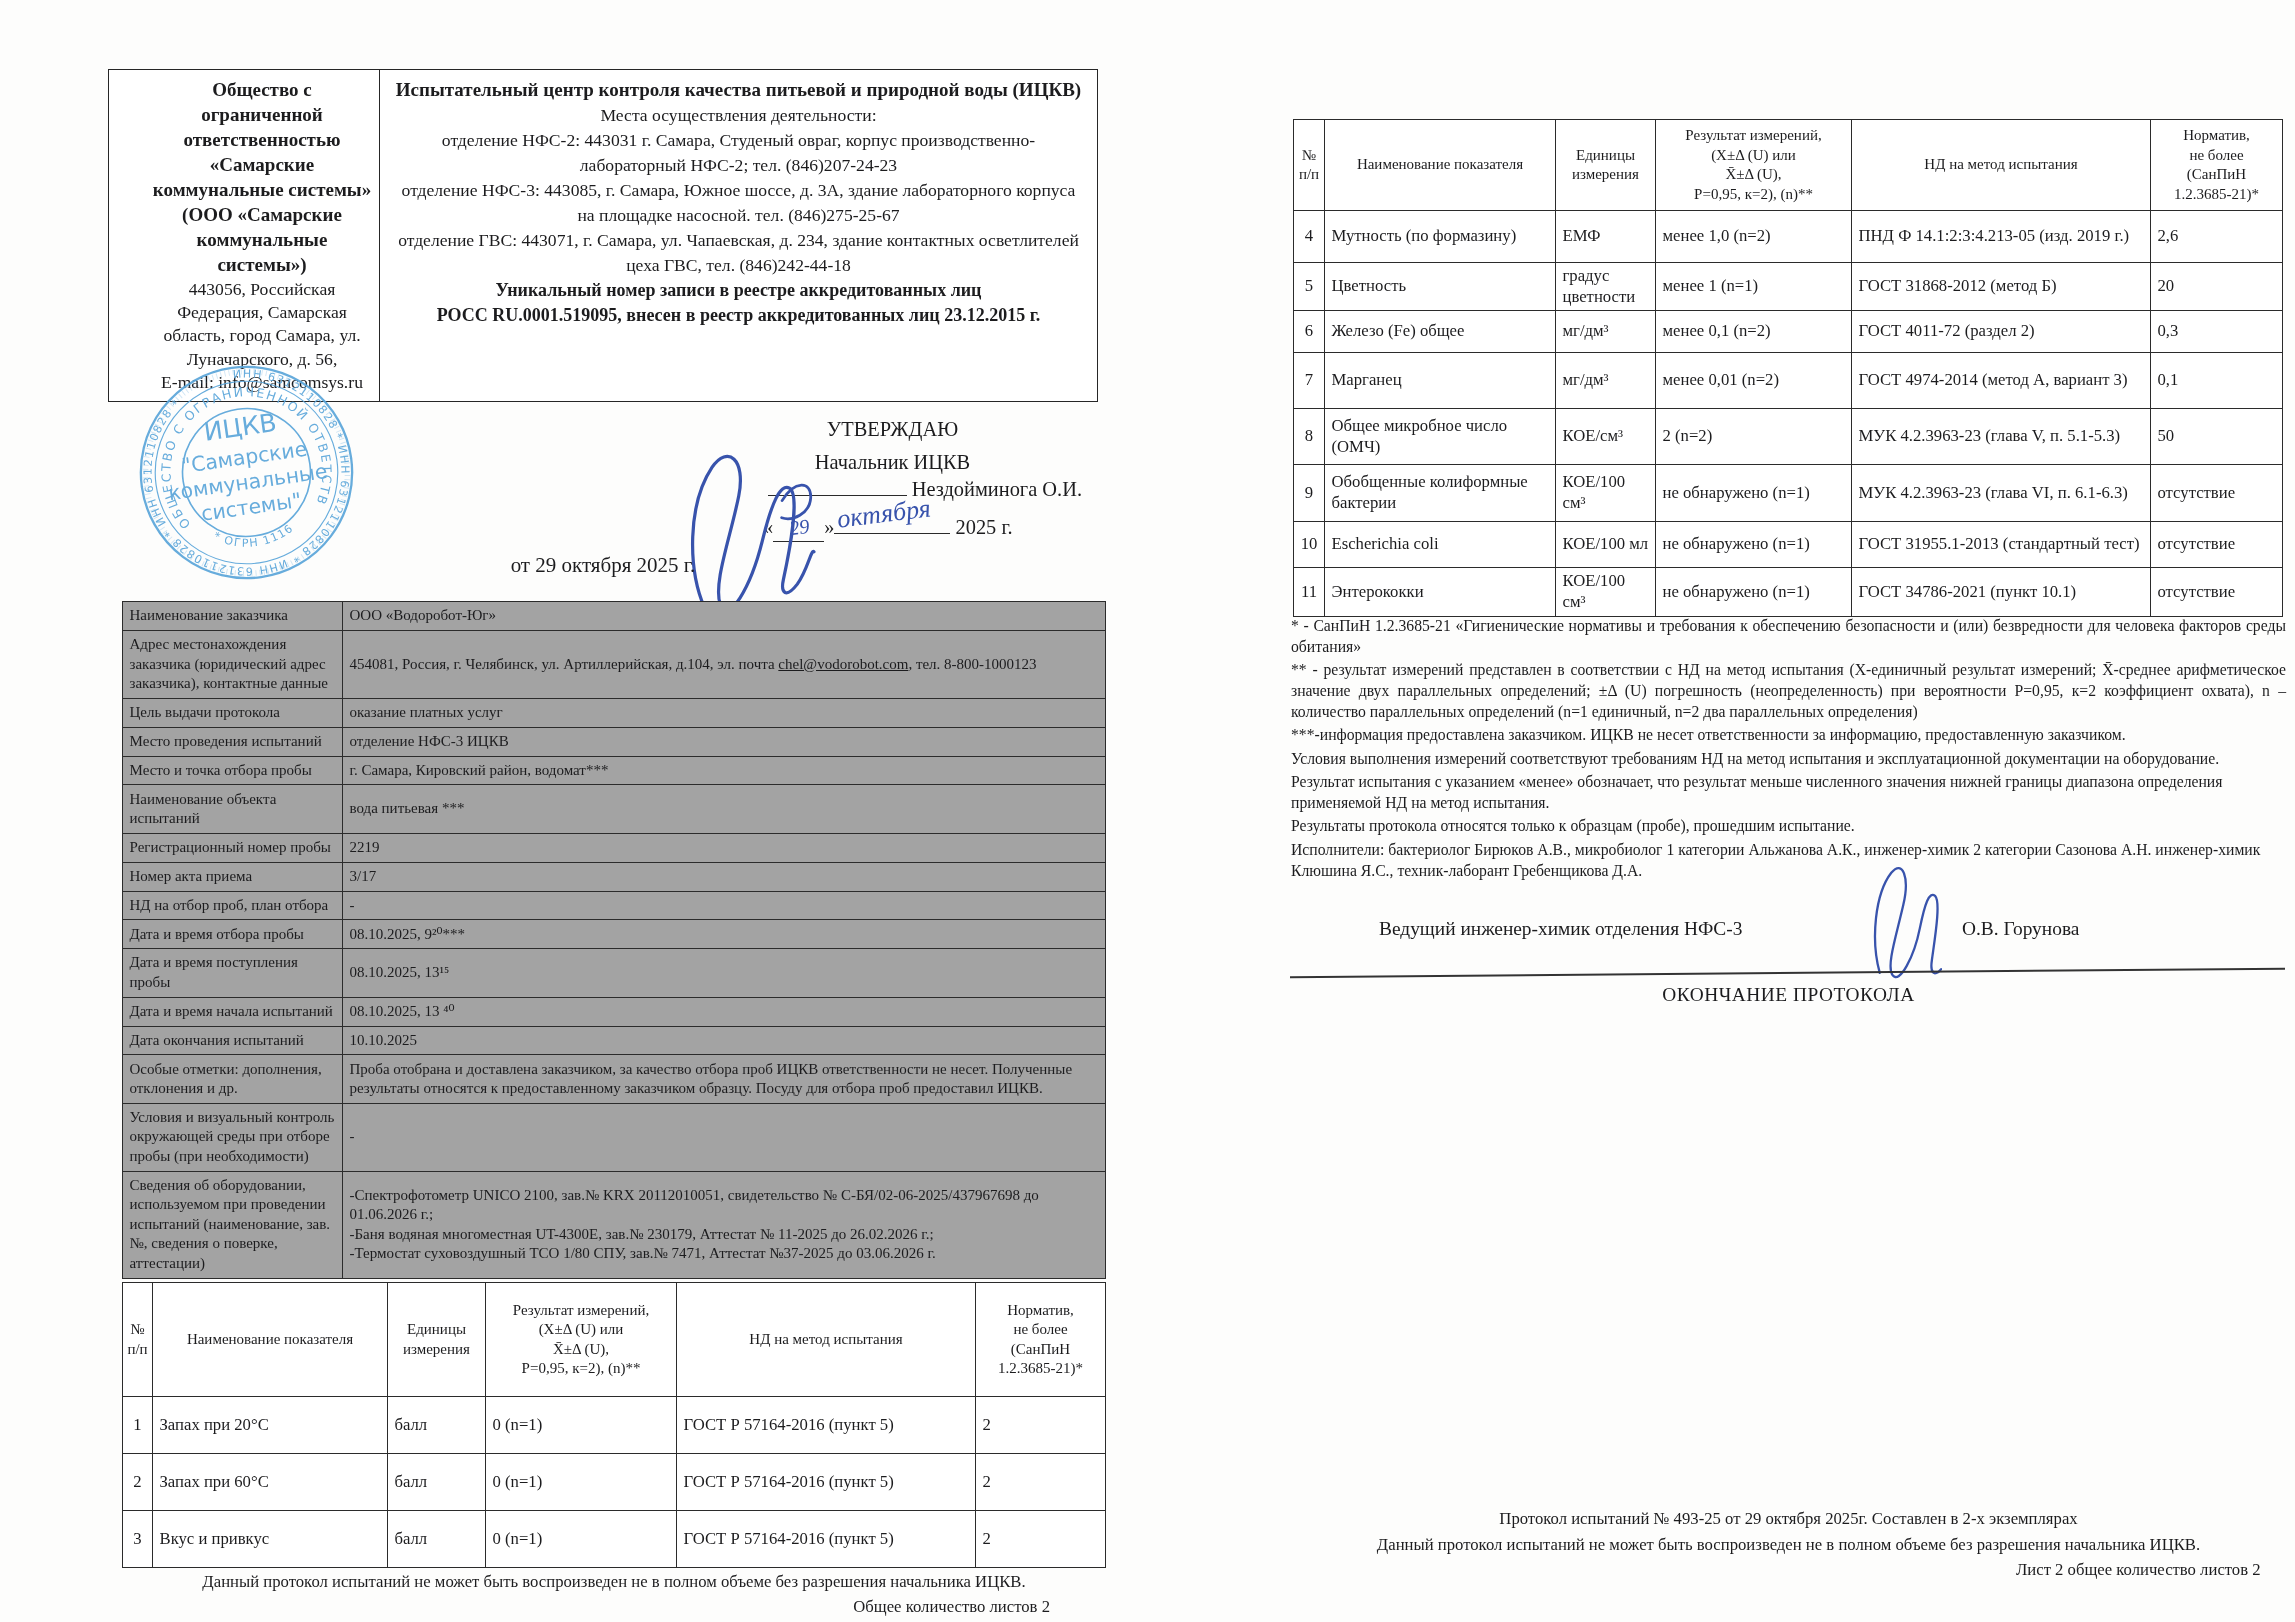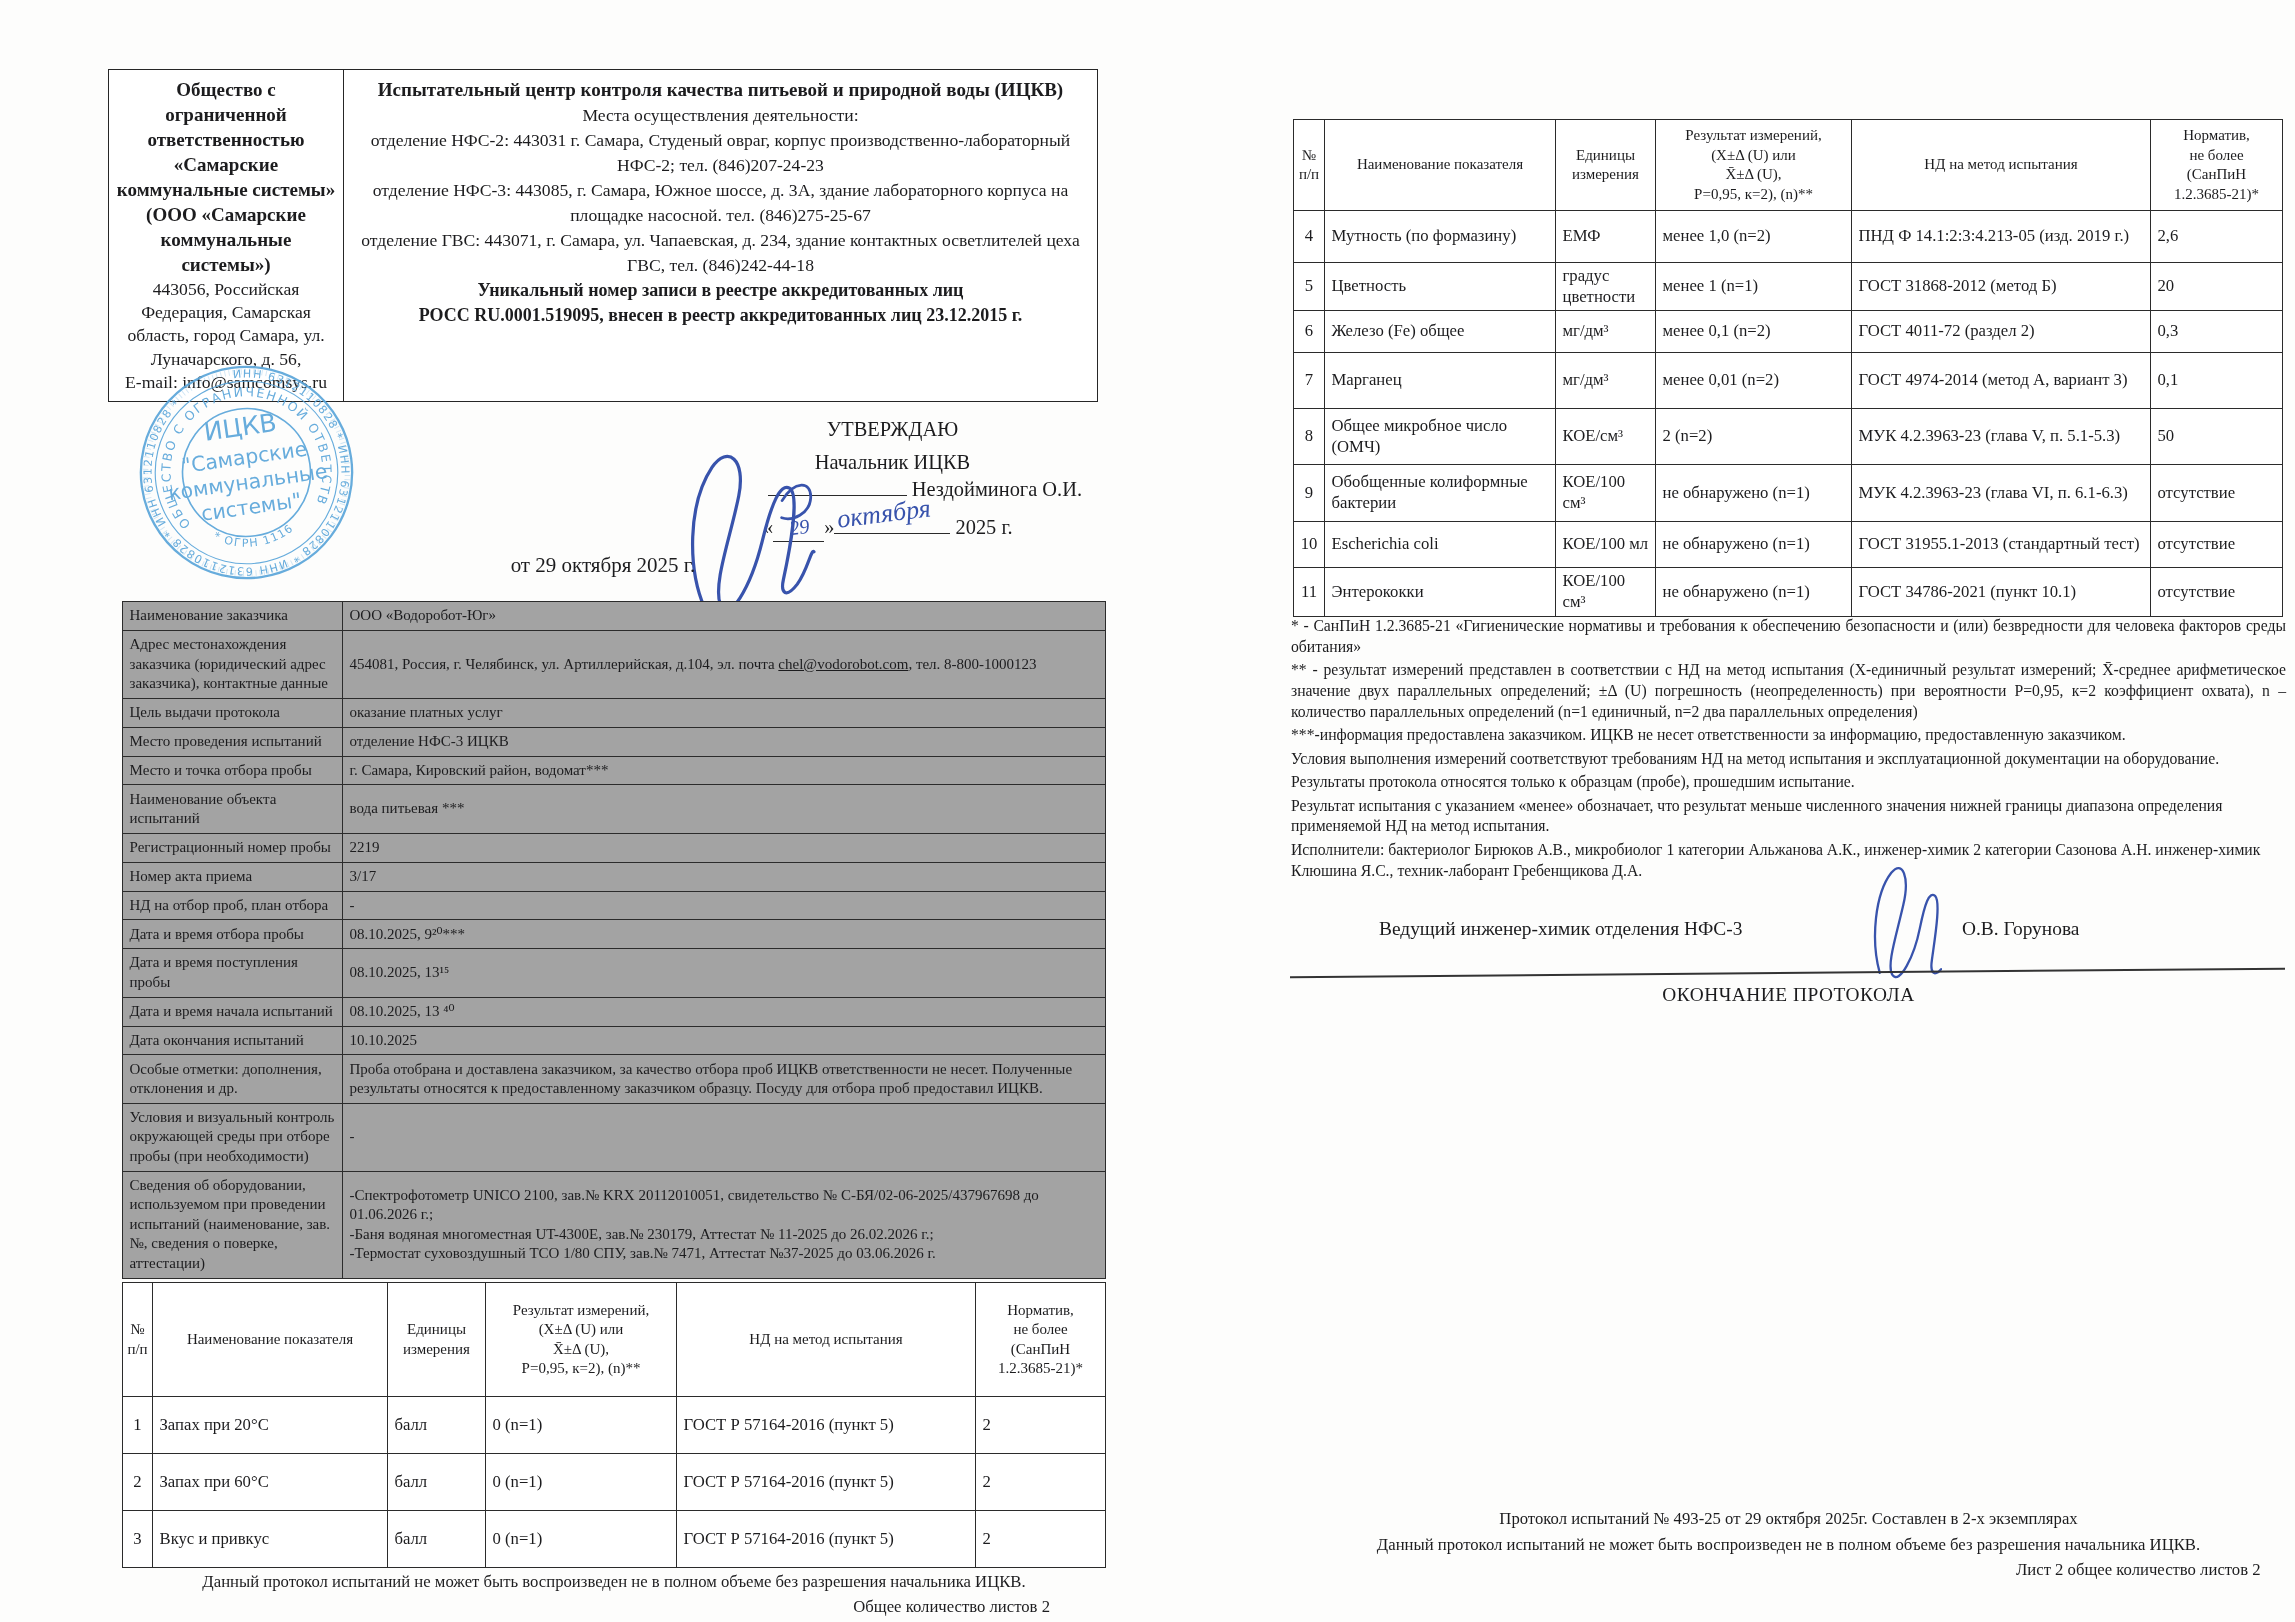--- a/index.html
+++ b/index.html
@@ -8,21 +8,21 @@
     font-family:"Liberation Serif","DejaVu Serif",serif;color:#1c1c1e;
     overflow:hidden;
   }
   .abs{position:absolute;}
   .pre{white-space:pre-line;}
   .u{text-decoration:underline;}
 
   
   .hdr-table{
     left:108px;top:69px;width:990px;display:flex;
-    border:1.9px solid #262626;box-sizing:border-box;background:#fff;
+    border:1.9px solid #262626;box-sizing:border-box;background:#fff;padding-left:36px;
   }
   .hdr-left{
     width:235px;border-right:1.4px solid #262626;box-sizing:border-box;
     padding:6.5px 3.7px;text-align:center;
   }
   .hdr-left .name{font-weight:bold;font-size:19px;line-height:1.32;}
   .hdr-left .addr{font-size:17.6px;line-height:1.32;margin-top:0.9px;}
   .hdr-right{flex:1;padding:7.4px 12px;text-align:center;}
   .hdr-right .t{font-weight:bold;font-size:19px;line-height:1.35;}
   .hdr-right .l{font-size:17.6px;line-height:1.42;}
@@ -411,22 +411,22 @@
           </tr>
       </tbody>
     </table>
   </div>
 
   <div class="abs footnotes">
     <p class="j">* - СанПиН 1.2.3685-21 «Гигиенические нормативы и требования к обеспечению безопасности и (или) безвредности для человека факторов среды обитания»</p>
     <p class="j">** - результат измерений представлен в соответствии с НД на метод испытания (X-единичный результат измерений; X̄-среднее арифметическое значение двух параллельных определений; ±Δ (U) погрешность (неопределенность) при вероятности Р=0,95, к=2 коэффициент охвата), n – количество параллельных определений (n=1 единичный, n=2 два параллельных определения)</p>
     <p>***-информация предоставлена заказчиком. ИЦКВ не несет ответственности за информацию, предоставленную заказчиком.</p>
     <p>Условия выполнения измерений соответствуют требованиям НД на метод испытания и эксплуатационной документации на оборудование.</p>
+    <p>Результат испытания с указанием «менее» обозначает, что результат меньше численного значения нижней границы диапазона определения применяемой НД на метод испытания.</p>
     <p>Результаты протокола относятся только к образцам (пробе), прошедшим испытание.</p>
-    <p>Результат испытания с указанием «менее» обозначает, что результат меньше численного значения нижней границы диапазона определения применяемой НД на метод испытания.</p>
     <p>Исполнители: бактериолог Бирюков А.В., микробиолог 1 категории Альжанова А.К., инженер-химик 2 категории Сазонова А.Н. инженер-химик Клюшина Я.С., техник-лаборант Гребенщикова Д.А.</p>
   </div>
 
   <div class="abs sig-row">
     <span class="role">Ведущий инженер-химик отделения НФС-3</span>
     <span class="name">О.В. Горунова</span>
   </div>
   <svg class="abs sig-svg chemist-sig" viewBox="0 0 180 310">
     <path d="M45,262 C25,190 35,90 70,45 C95,15 110,55 96,115 C80,185 60,245 72,266 C88,290 120,225 132,165 C143,112 152,85 165,95 C178,108 164,190 158,235 C154,262 163,272 178,254" stroke-width="5"></path>
   </svg>

